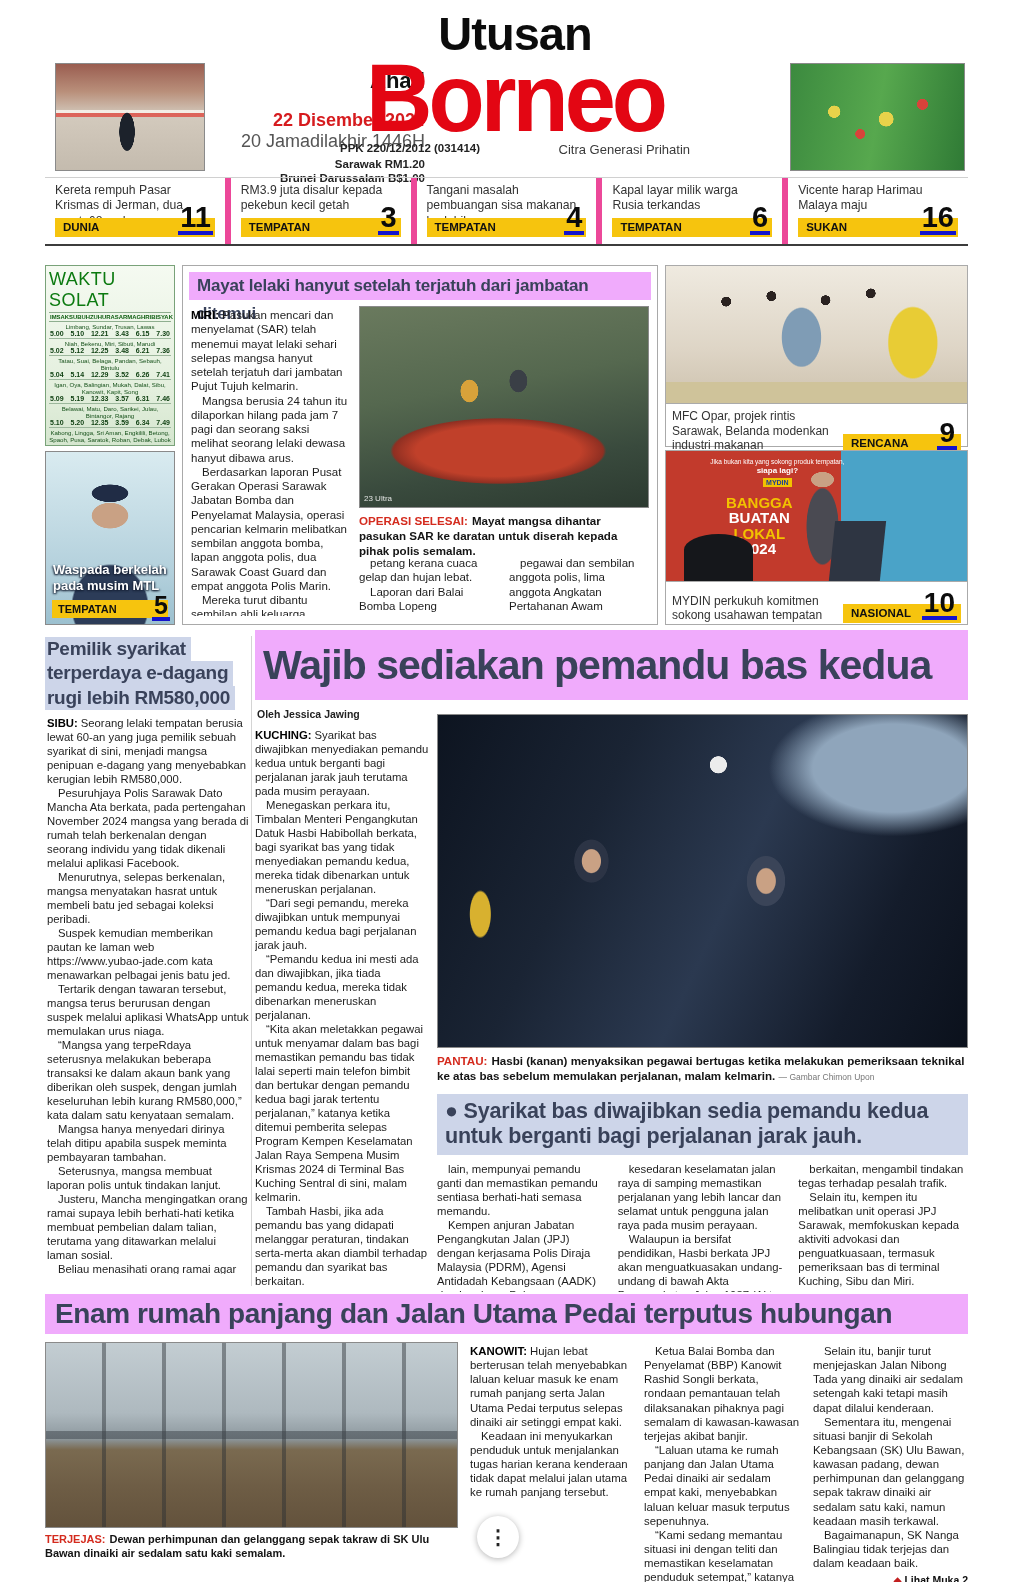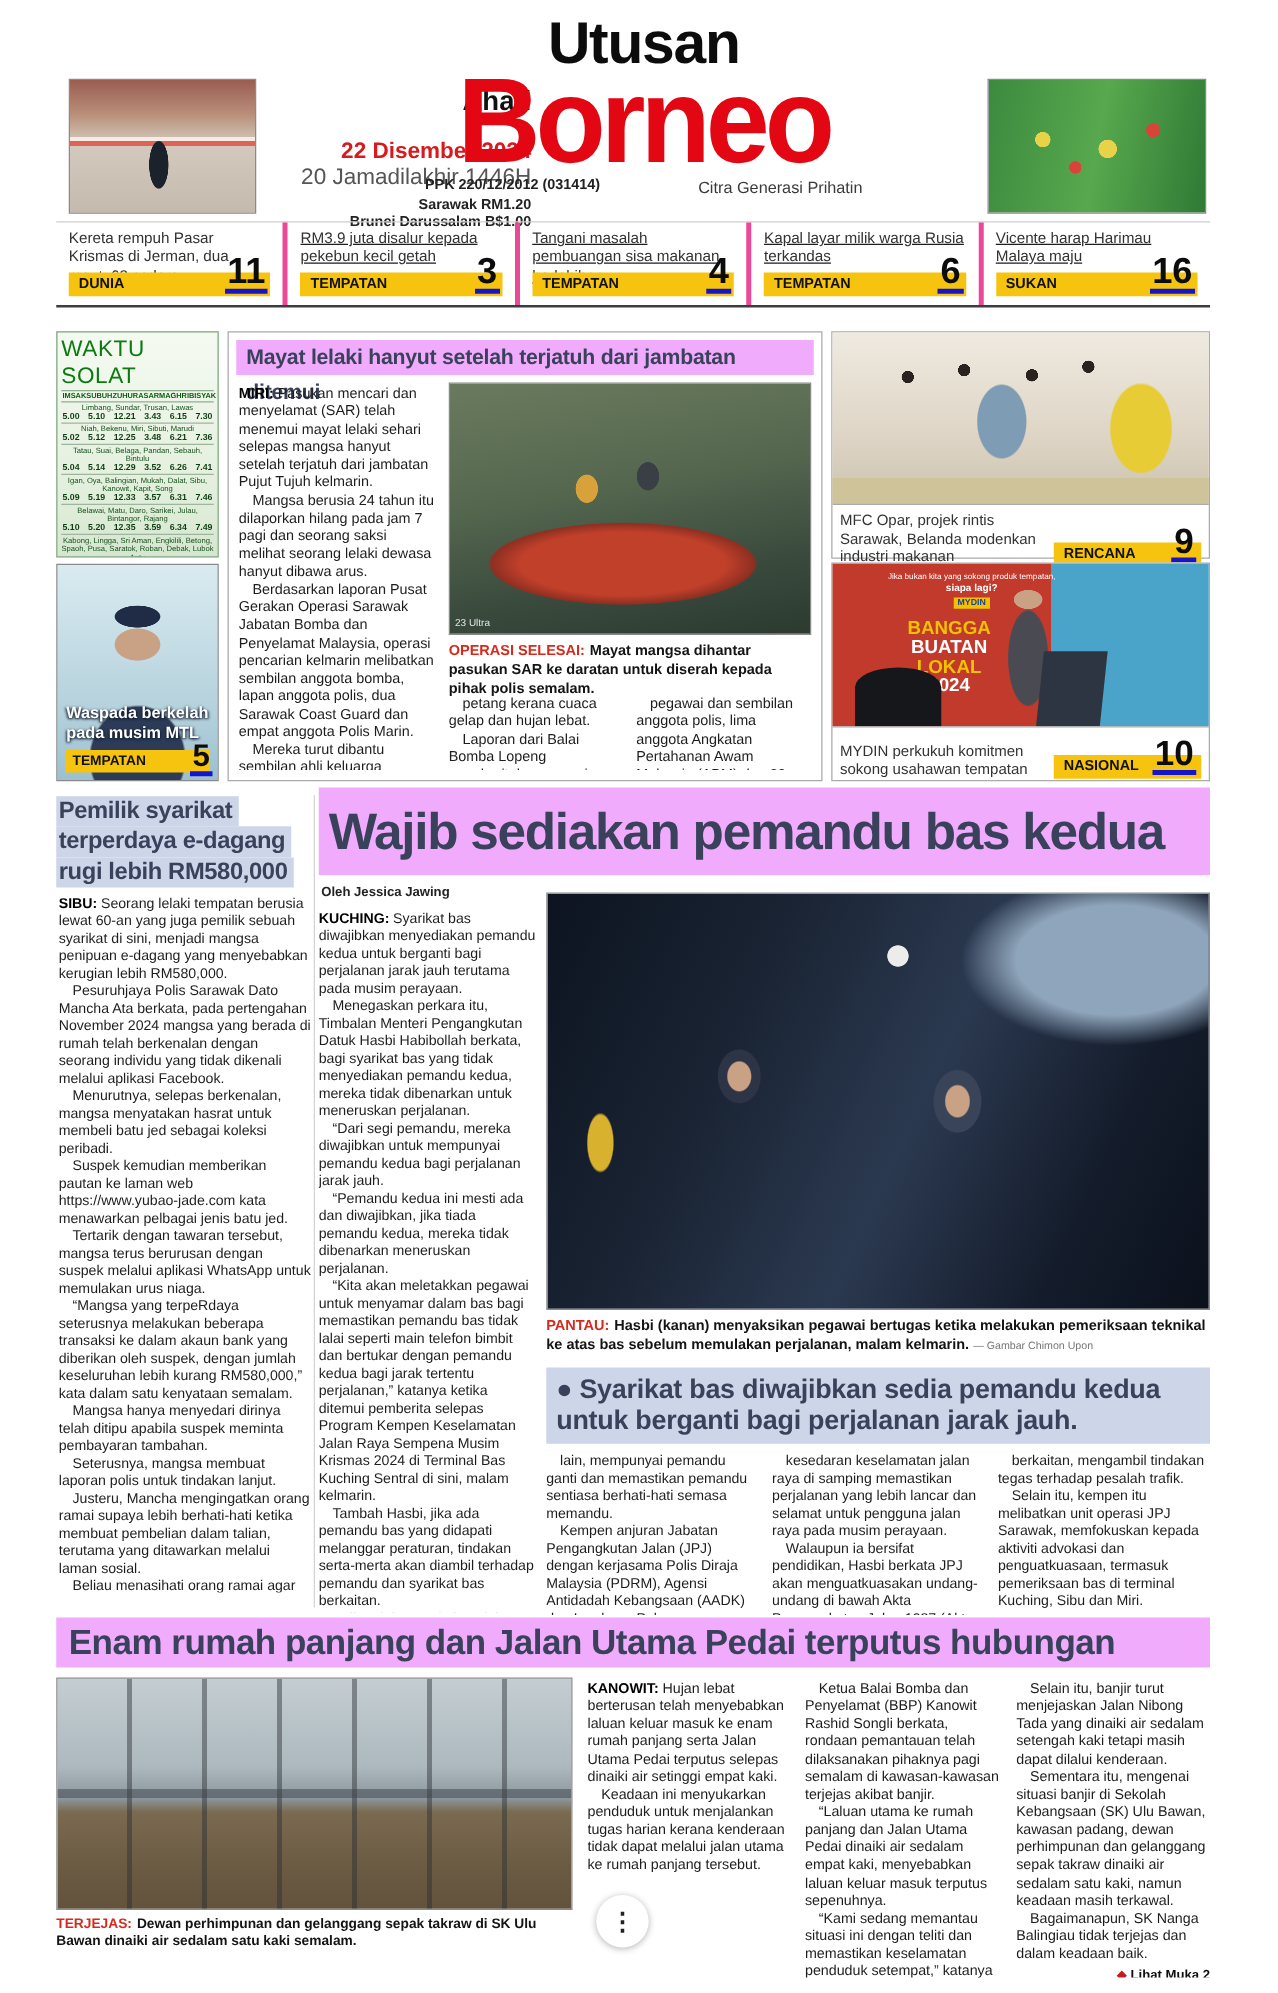--- a/index.html
+++ b/index.html
@@ -17,21 +17,21 @@
   .mh-logo-top { font-size:47px; font-weight:900; letter-spacing:-1px; color:#0c0c0c; line-height:0.95; }
   .mh-logo-bottom { font-size:92px; font-weight:900; letter-spacing:-4px; color:#e30613; line-height:0.88; transform:scaleY(1.05); }
   .mh-sub { display:flex; justify-content:space-between; margin-top:4px; }
   .mh-ppk { font-size:11.5px; font-weight:800; color:#222; }
   .mh-slogan { font-size:13px; color:#3a3a3a; }
 
   
   .teasers { left:45px; top:177px; width:923px; height:69px; display:flex;
              border-top:1px solid #d0d0d0; border-bottom:2px solid #3c3c3c; }
   .t-cell { position:relative; flex:1; padding:5px 10px 0 10px; }
-  .t-cell + .t-cell { border-left:4px solid #ec4899;text-decoration:underline; }
+  .t-cell + .t-cell { border-left:6px solid #ec4899; }
   .t-head { font-size:12.2px; color:#333; line-height:1.25; }
   .sect-bar { background:#f6c40e; color:#111; font-weight:800; }
   .t-bar { position:absolute; left:10px; right:10px; bottom:7px; height:19px; font-size:11.5px; line-height:19px; padding-left:8px; }
   .page-num { font-weight:800; color:#0c0c0c; border-bottom:4px solid #1414cc; padding:0 2px 1px 2px; line-height:0.9; }
   .t-num { position:absolute; right:12px; bottom:9px; font-size:29px; }
 
   
   .solat { left:45px; top:265px; width:130px; height:181px; border:1px solid #79a279; padding:3px 3px 2px 3px;
            background:linear-gradient(180deg,#f5faf1 0%,#e3efdd 70%,#d5e6cf 100%); overflow:hidden; }
   .pt-title { text-align:left; font-size:18px; font-weight:400; color:#0c7a10; letter-spacing:.5px; }

